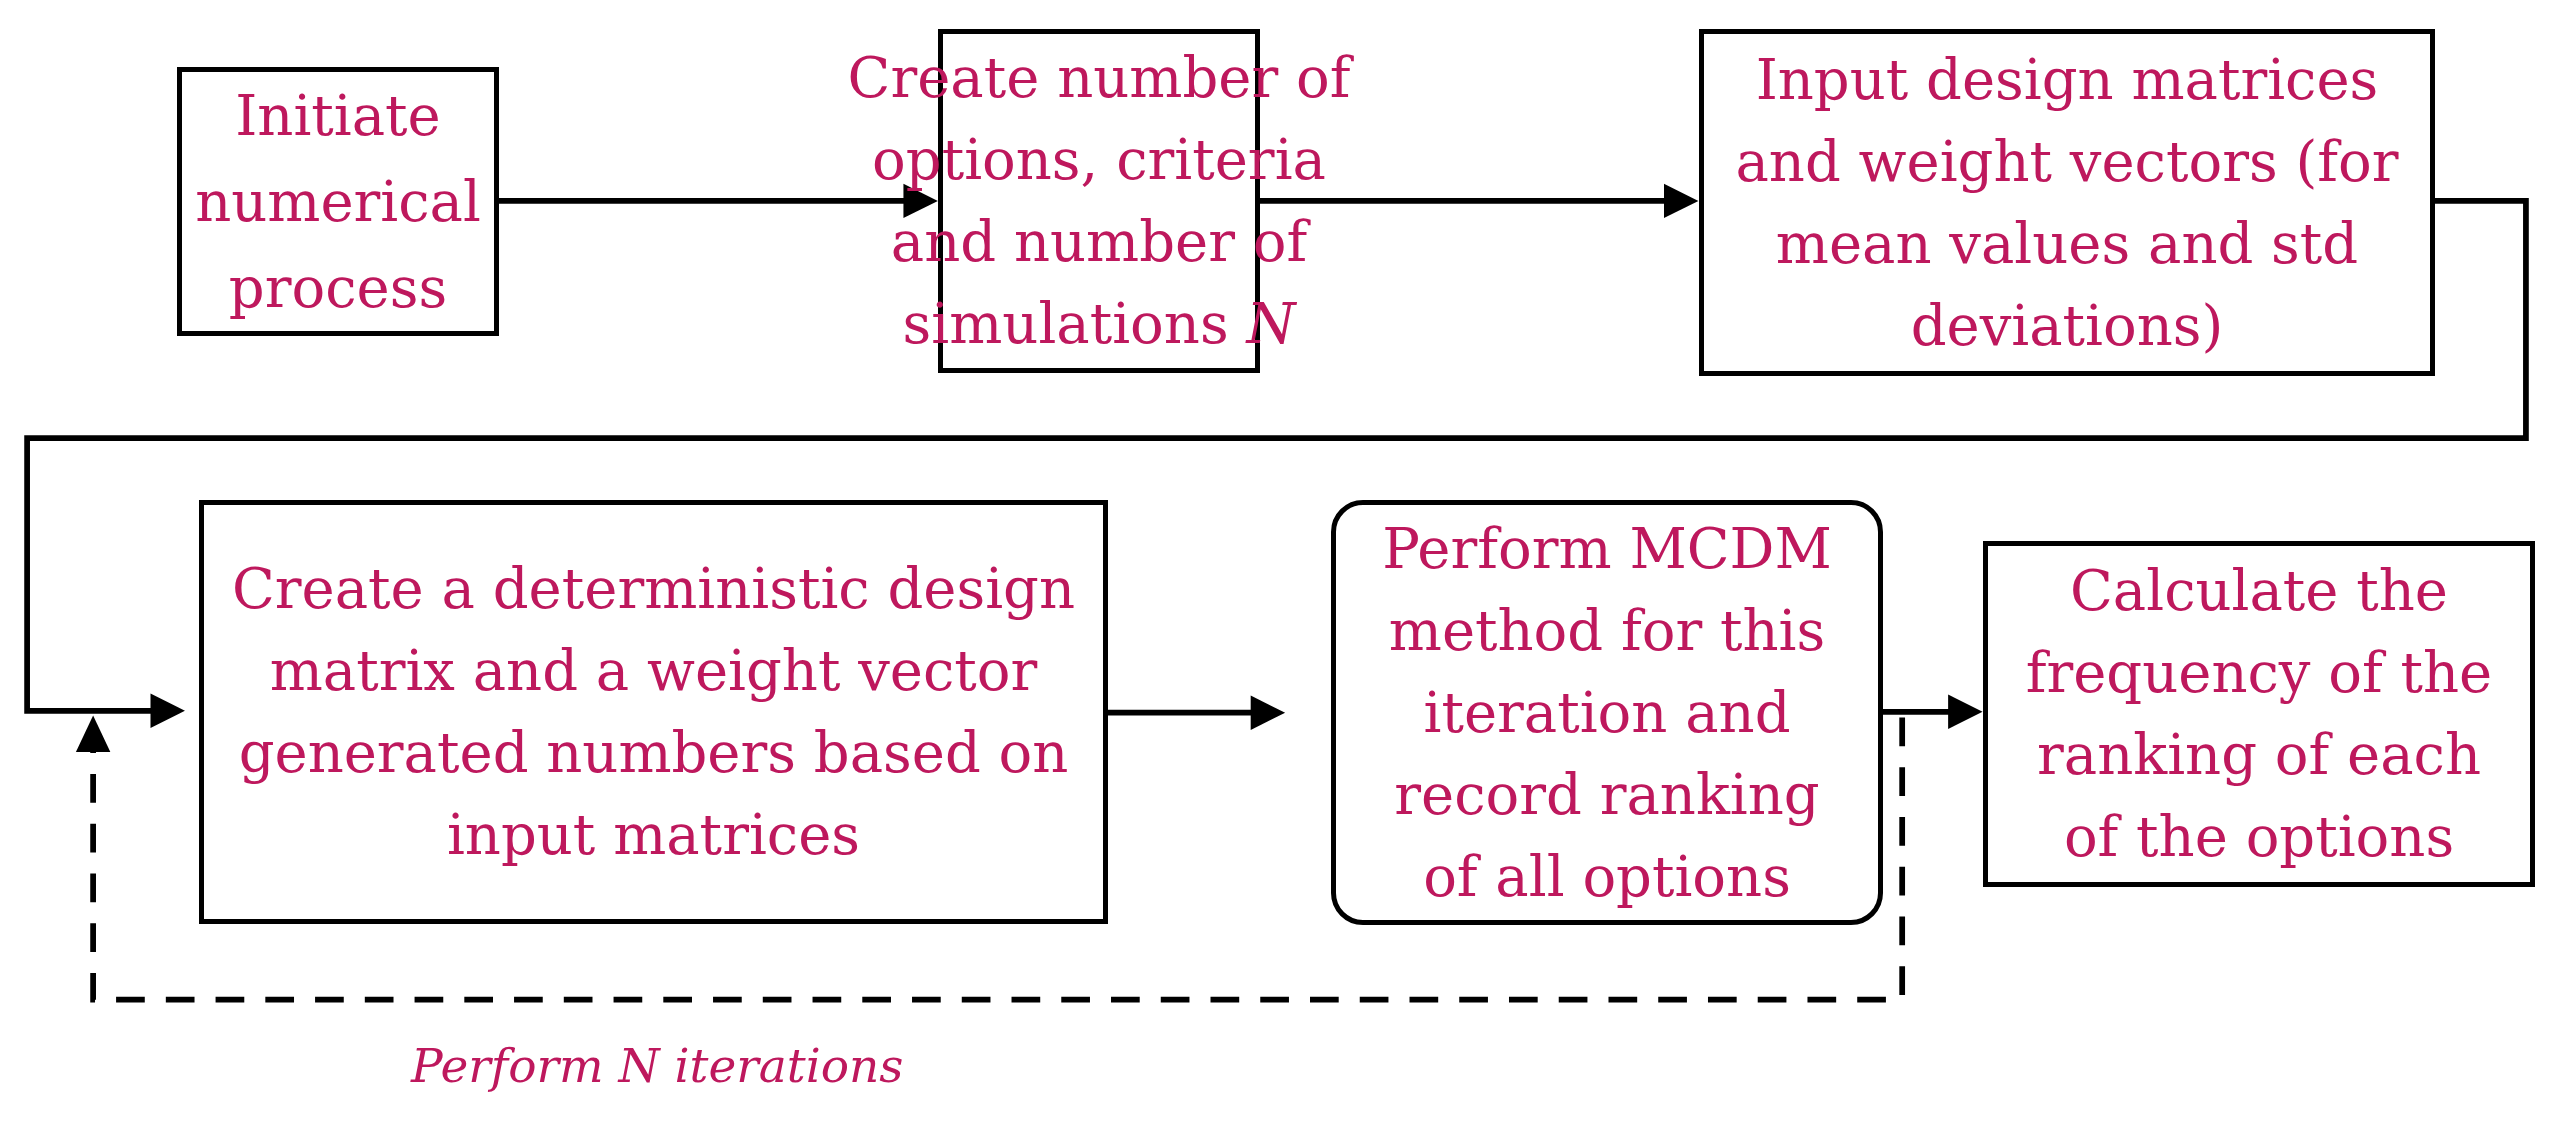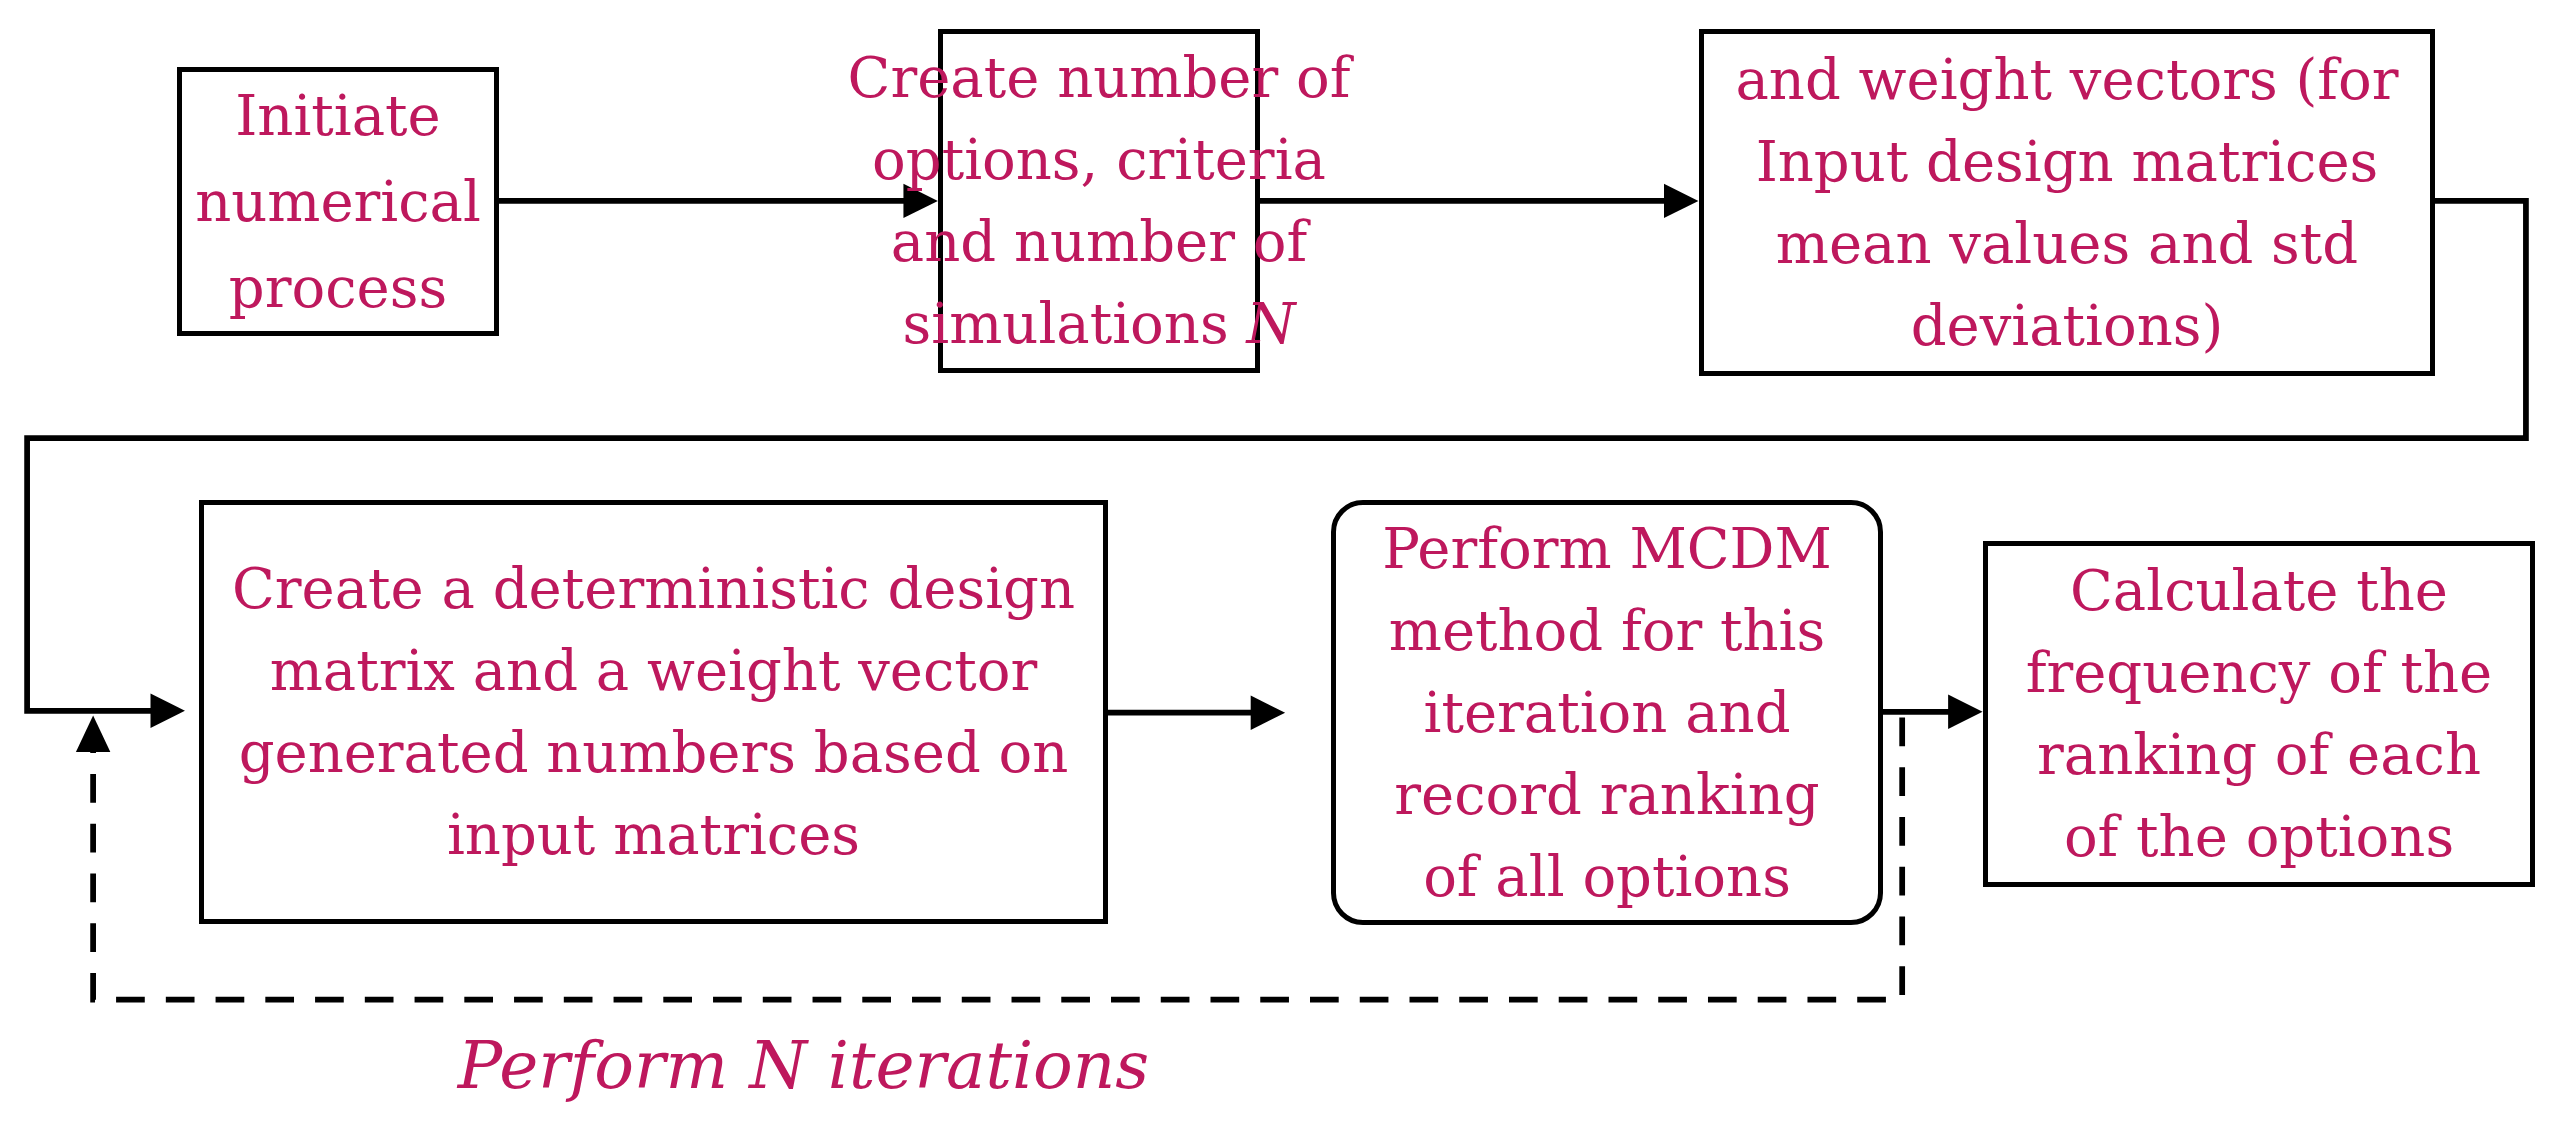--- a/index.html
+++ b/index.html
@@ -35,22 +35,22 @@
   #box-initiate            { left: 177px;  top: 67px;  width: 322px; height: 269px; line-height: 86px; }
   #box-input-numbers       { left: 938px;  top: 29px;  width: 322px; height: 344px; }
   #box-input-matrices      { left: 1699px; top: 29px;  width: 736px; height: 347px; }
   #box-create-matrix       { left: 199px;  top: 500px; width: 909px; height: 424px; align-items: center; }
   #box-perform-mcdm        { left: 1331px; top: 500px; width: 552px; height: 425px; border-radius: 32px; }
   #box-calculate-frequency { left: 1983px; top: 541px; width: 552px; height: 346px; }
   #loop-label {
     position: absolute;
     left: 411px; top: 1026px;
     width: 785px;
-    text-align: center;
-    font-size: 66px;
+    text-align: left;
+    font-size: 47px;
     line-height: 80px;
     font-style: italic;
   }
   .stroke  { stroke: #000000; stroke-width: 6; fill: none; }
   .dashed  { stroke-dasharray: 30 22; }
   .head    { fill: #000000; stroke: none; }
 </style>
 </head>
 <body>
 
@@ -84,22 +84,22 @@
     </div>
 
   <div class="flowbox" id="box-input-numbers">
       <div class="line"><span>Create number of</span></div>
       <div class="line"><span>options, criteria</span></div>
       <div class="line"><span>and number of</span></div>
       <div class="line"><span>simulations </span><span class="it">N</span></div>
     </div>
 
   <div class="flowbox" id="box-input-matrices">
+      <div class="line"><span>Input design matrices</span></div>
       <div class="line"><span>and weight vectors (for</span></div>
-      <div class="line"><span>Input design matrices</span></div>
       <div class="line"><span>mean values and std</span></div>
       <div class="line"><span>deviations)</span></div>
     </div>
 
   <div class="flowbox" id="box-create-matrix">
       <div class="line"><span>Create a deterministic design</span></div>
       <div class="line"><span>matrix and a weight vector</span></div>
       <div class="line"><span>generated numbers based on</span></div>
       <div class="line"><span>input matrices</span></div>
     </div>

